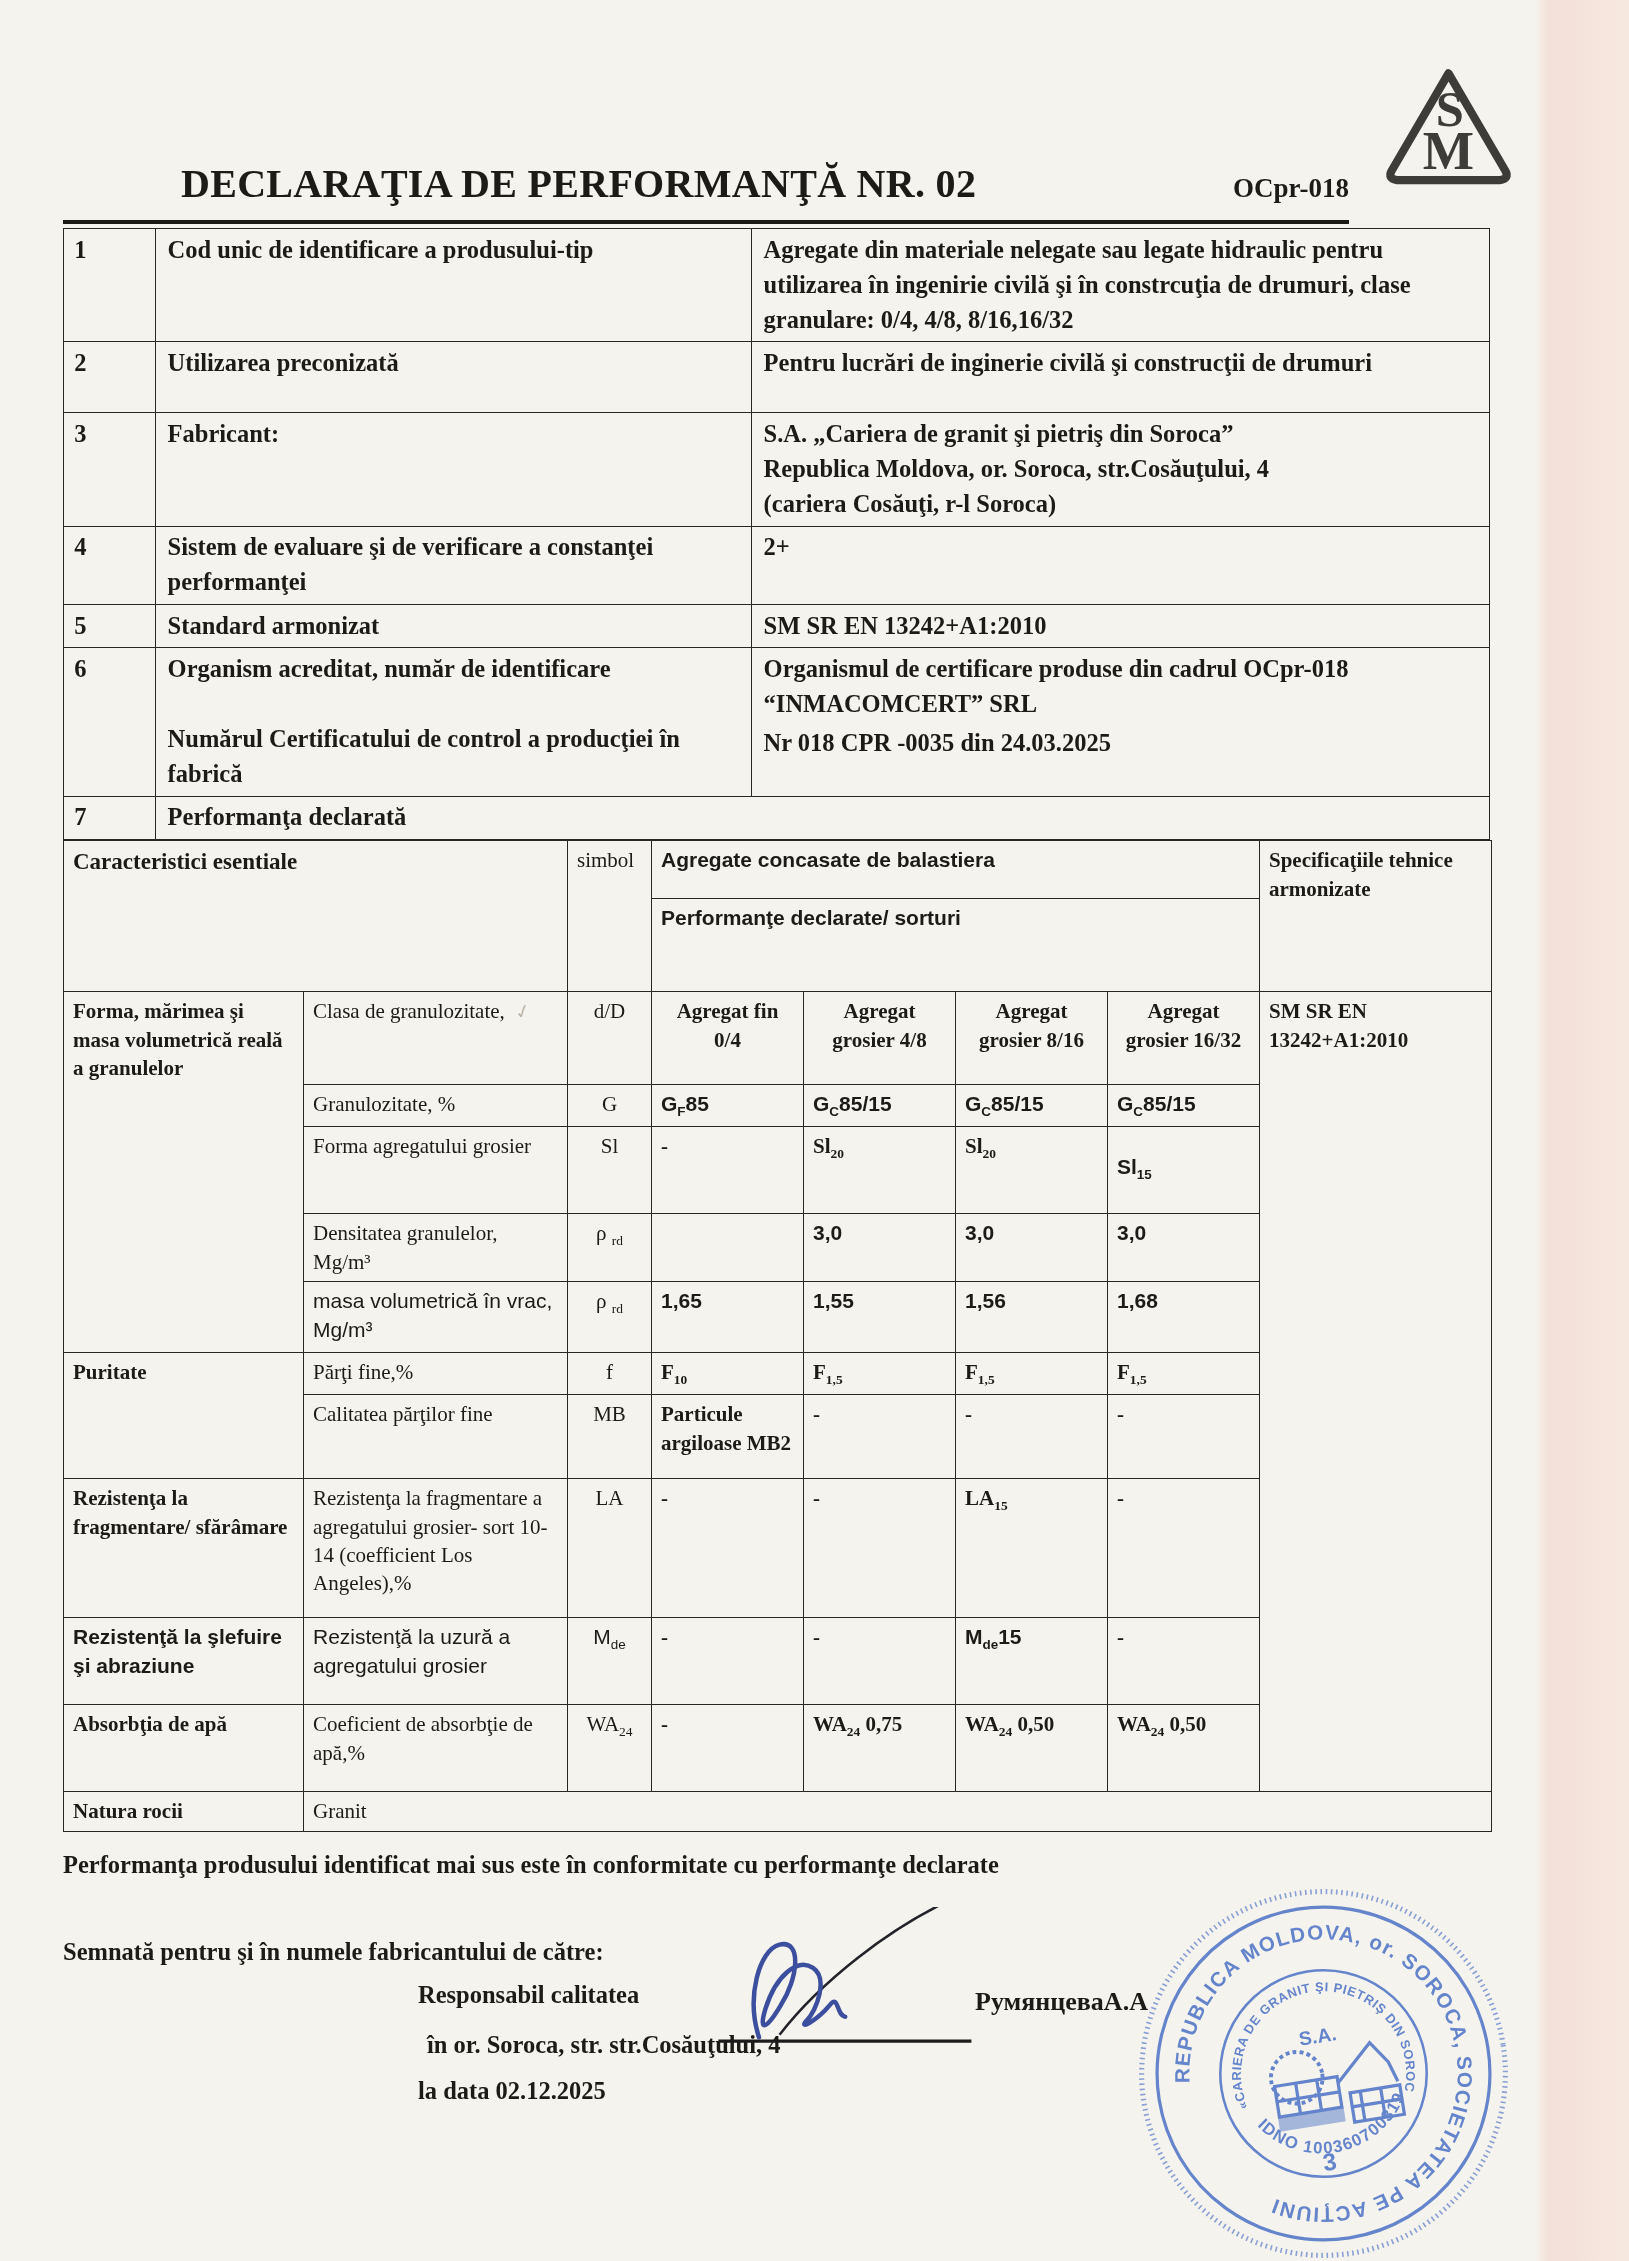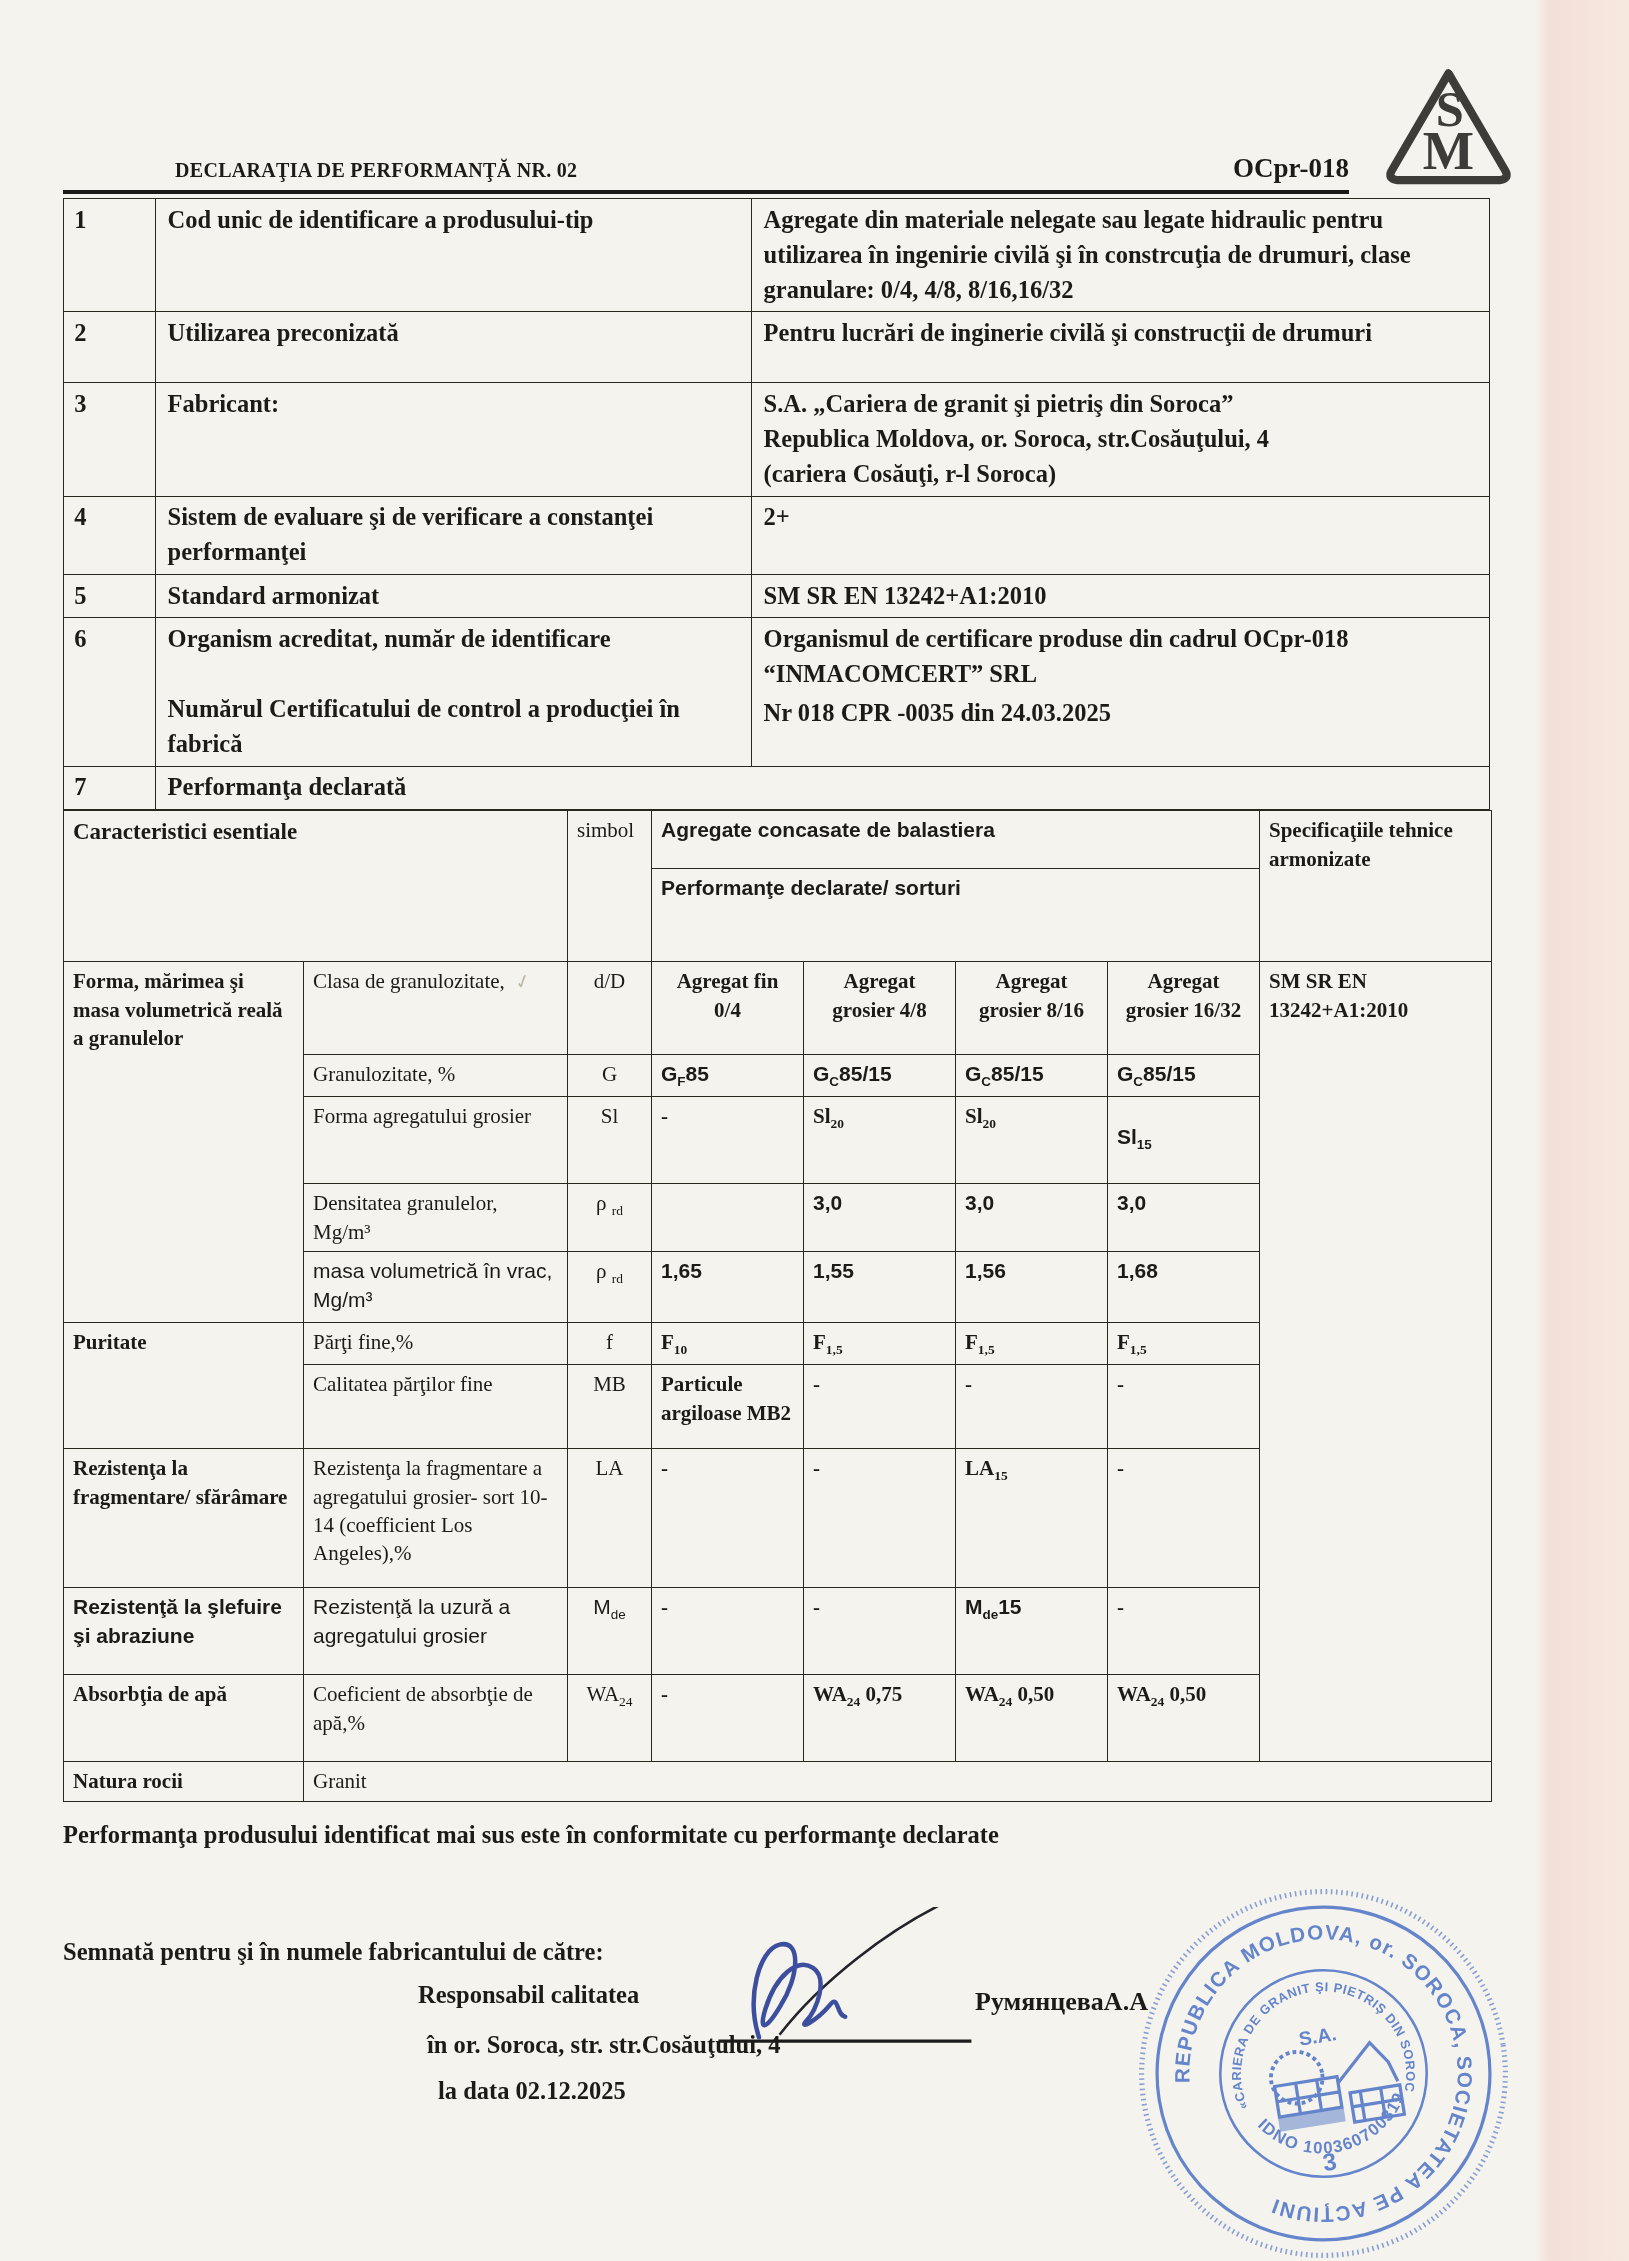--- a/index.html
+++ b/index.html
@@ -9,21 +9,21 @@
     font-family:"Liberation Serif", serif;color:#1d1b18;
   }
   .page{position:absolute;inset:0;}
   
   .content{position:absolute;left:63px;top:153px;width:1426px;}
   .title-row{
     display:flex;justify-content:space-between;align-items:baseline;
     width:1286px;padding:0 0 6.4px 111px;box-sizing:border-box;
     border-bottom:4.5px solid #1b1a17;
   }
-  .doc-title{font-size:20px;font-weight:bold;margin:1px;letter-spacing:0.3px;}
+  .doc-title{font-size:40px;font-weight:bold;margin:7px;letter-spacing:0.3px;}
   .doc-code{font-size:27px;font-weight:bold;}
   .logo{position:absolute;left:1379px;top:62px;width:139px;height:129px;}
   
   table{border-collapse:collapse;table-layout:fixed;width:1426px;}
   td{border:1.9px solid #2a271f;vertical-align:top;box-sizing:border-box;}
   .itable{margin-top:3.9px;}
   .itable td{font-size:24.5px;font-weight:bold;line-height:1.42;padding:3.9px 10.3px 3.9px 11.6px;}
   .itable td.num{padding-left:10.3px;}
   .gap-top{margin-top:35px;}
   .vgap{min-height:74px;}
@@ -41,21 +41,21 @@
   .pencil{display:inline-block;color:#bdb7aa;font-size:19.3px;margin-left:10.3px;transform:rotate(-18deg);}
   .pencil::after{content:"✓";}
   
   .fpara{font-size:24.5px;font-weight:bold;line-height:1.5;margin:15.5px 0 0 0;width:1412px;}
   
   .sig-lead{position:absolute;left:63px;top:1938px;font-size:24.5px;font-weight:bold;}
   .sig-role{position:absolute;left:418px;top:1981px;font-size:24.5px;font-weight:bold;}
   .sig-svg{position:absolute;left:683px;top:1907px;width:309px;height:155px;}
   .sig-name{position:absolute;left:975px;top:1987px;font-size:26px;font-weight:bold;}
   .sig-addr{position:absolute;left:418px;top:2031px;font-size:24.5px;font-weight:bold;margin-left:9px;}
-  .sig-date{position:absolute;left:438px;top:2077px;font-size:24.5px;font-weight:bold;}
+  .sig-date{position:absolute;left:418px;top:2077px;font-size:24.5px;font-weight:bold;}
   
   .stamp{position:absolute;left:1130px;top:1880px;width:387px;height:387px;transform:rotate(-9deg);opacity:.9;}
   .stamp text{fill:#5578c8;font-family:"Liberation Sans", sans-serif;font-weight:bold;}
 </style>
 </head>
 <body>
 
 <div class="page">
 
   <div class="logo">

